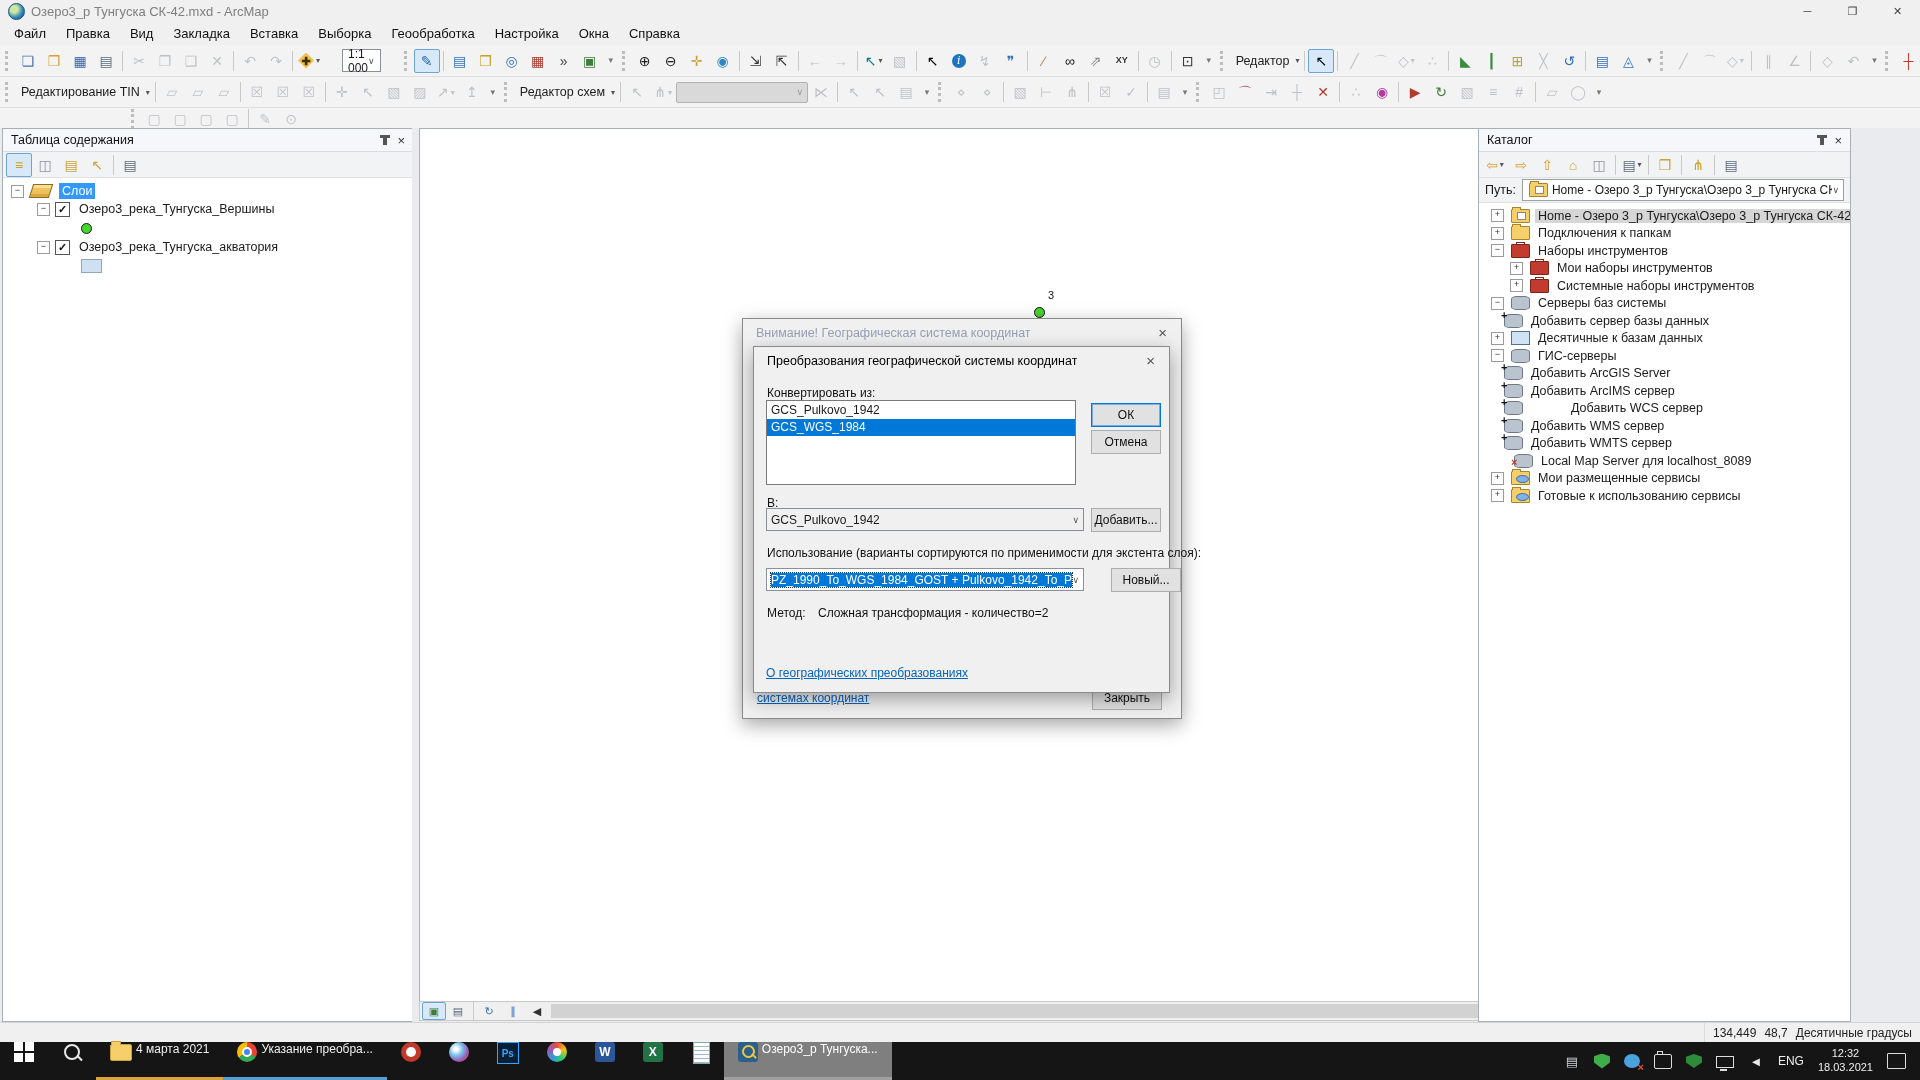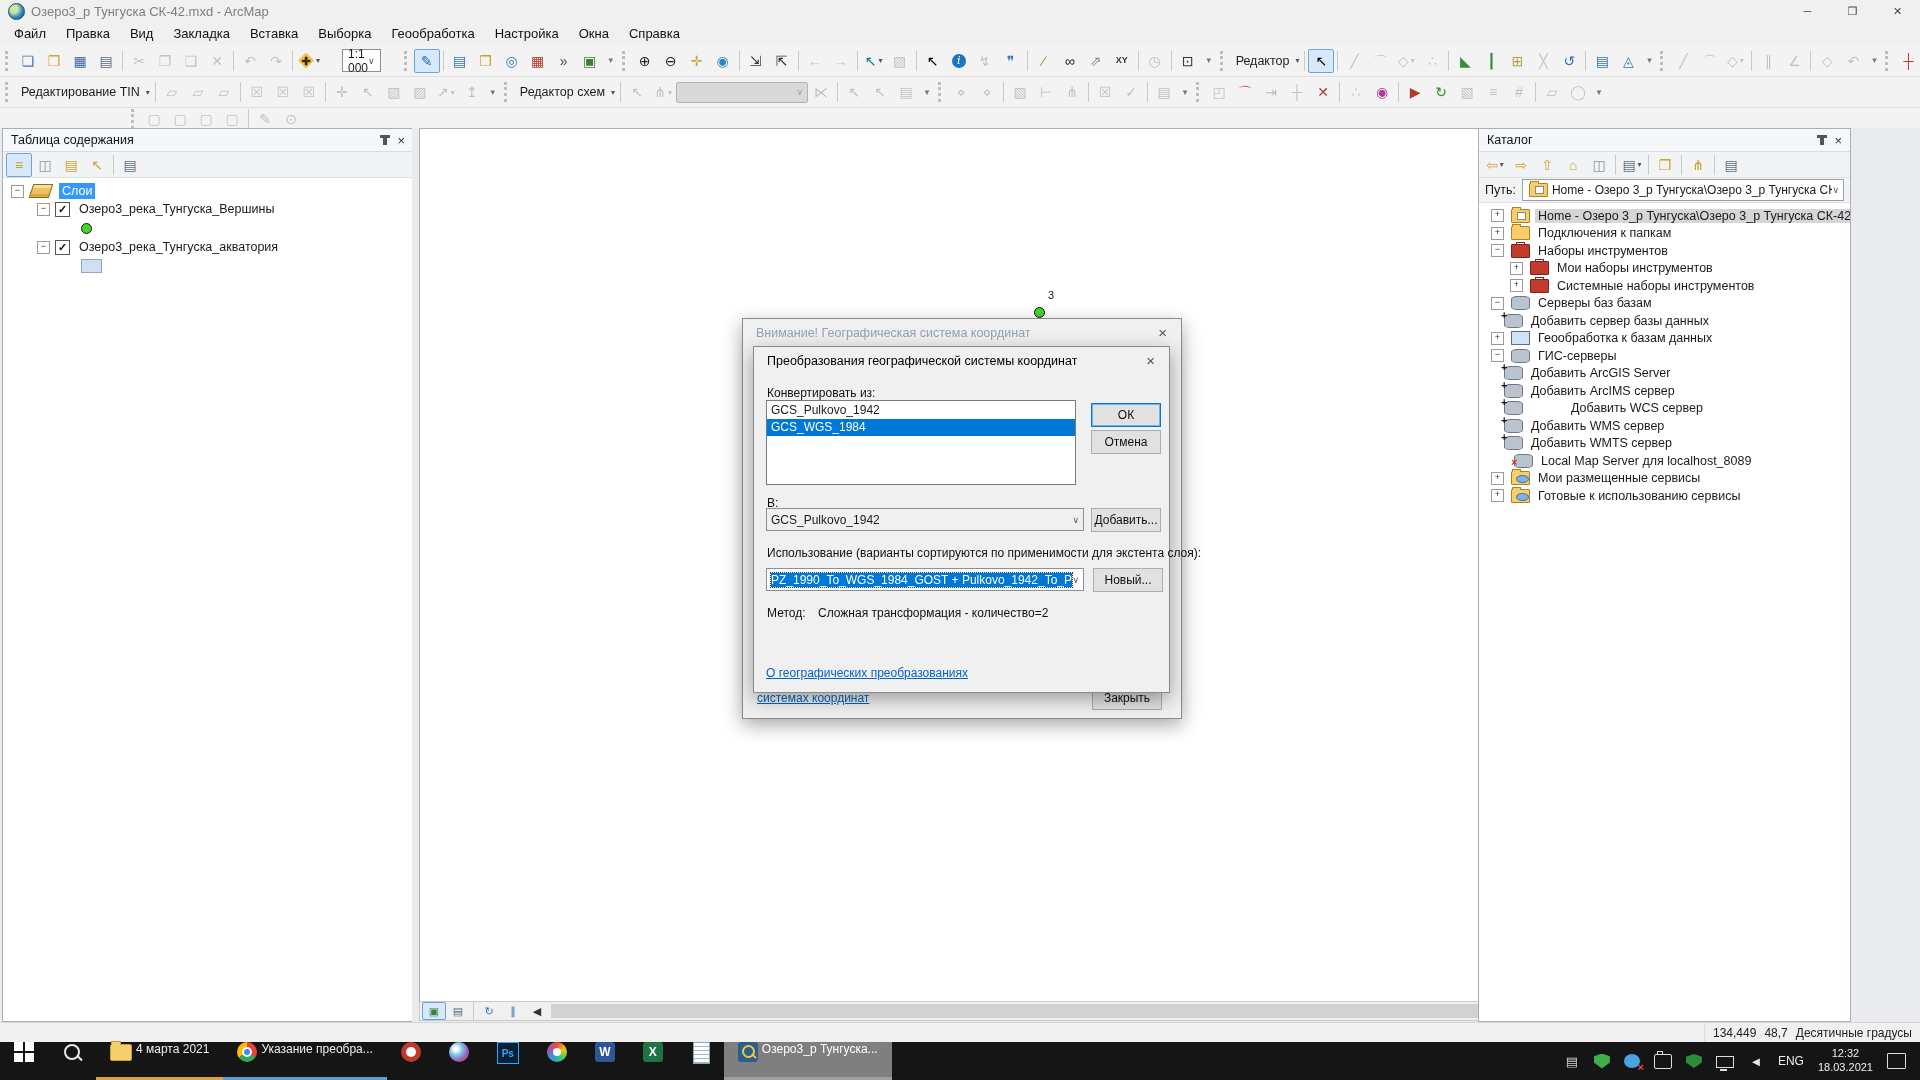--- a/index.html
+++ b/index.html
@@ -1119,34 +1119,34 @@
           <span class="exp">+</span>
 
           <span class="ci ic-toolbox"></span>
           <span class="clabel">Системные наборы инструментов</span>
         </div>
 
         <div class="crow" style="padding-left: 4px;">
           <span class="exp">−</span>
 
           <span class="ci ic-db-servers"></span>
-          <span class="clabel">Серверы баз базам</span>
+          <span class="clabel">Серверы баз системы</span>
         </div>
 
         <div class="crow" style="padding-left: 23px;">
 
           <span class="ci ic-db-add"></span>
           <span class="clabel">Добавить сервер базы данных</span>
         </div>
 
         <div class="crow" style="padding-left: 4px;">
           <span class="exp">+</span>
 
           <span class="ci ic-db-conn"></span>
-          <span class="clabel">Геообработка к базам данных</span>
+          <span class="clabel">Десятичные к базам данных</span>
         </div>
 
         <div class="crow" style="padding-left: 4px;">
           <span class="exp">−</span>
 
           <span class="ci ic-gis-servers"></span>
           <span class="clabel">ГИС-серверы</span>
         </div>
 
         <div class="crow" style="padding-left: 23px;">
@@ -1234,21 +1234,21 @@
       <span class="ftxt">GCS_Pulkovo_1942</span>
       <span class="arrow" style="margin-left:auto">∨</span>
     </div>
     <div class="wbtn" style="left:337px;top:134px">Добавить...</div>
 
     <span class="dlabel" style="top:172px">Использование (варианты сортируются по применимости для экстента слоя):</span>
     <div class="fcombo" style="top:194px">
       <span class="ftxt hl">PZ_1990_To_WGS_1984_GOST + Pulkovo_1942_To_PZ_19</span>
       <span class="arrow" style="margin-left:auto">∨</span>
     </div>
-    <div class="wbtn" style="left:339px;top:194px">Новый...</div>
+    <div class="wbtn" style="left:357px;top:194px">Новый...</div>
 
     <span class="dlabel" style="top:232px">Метод:</span>
     <span class="method-val" style="top:232px">Сложная трансформация - количество=2</span>
 
     <a class="dlink" style="left:12px;top:292px">О географических преобразованиях</a>
   </div>
 </div>
 
 <div id="statusbar">
   <div class="cell">

